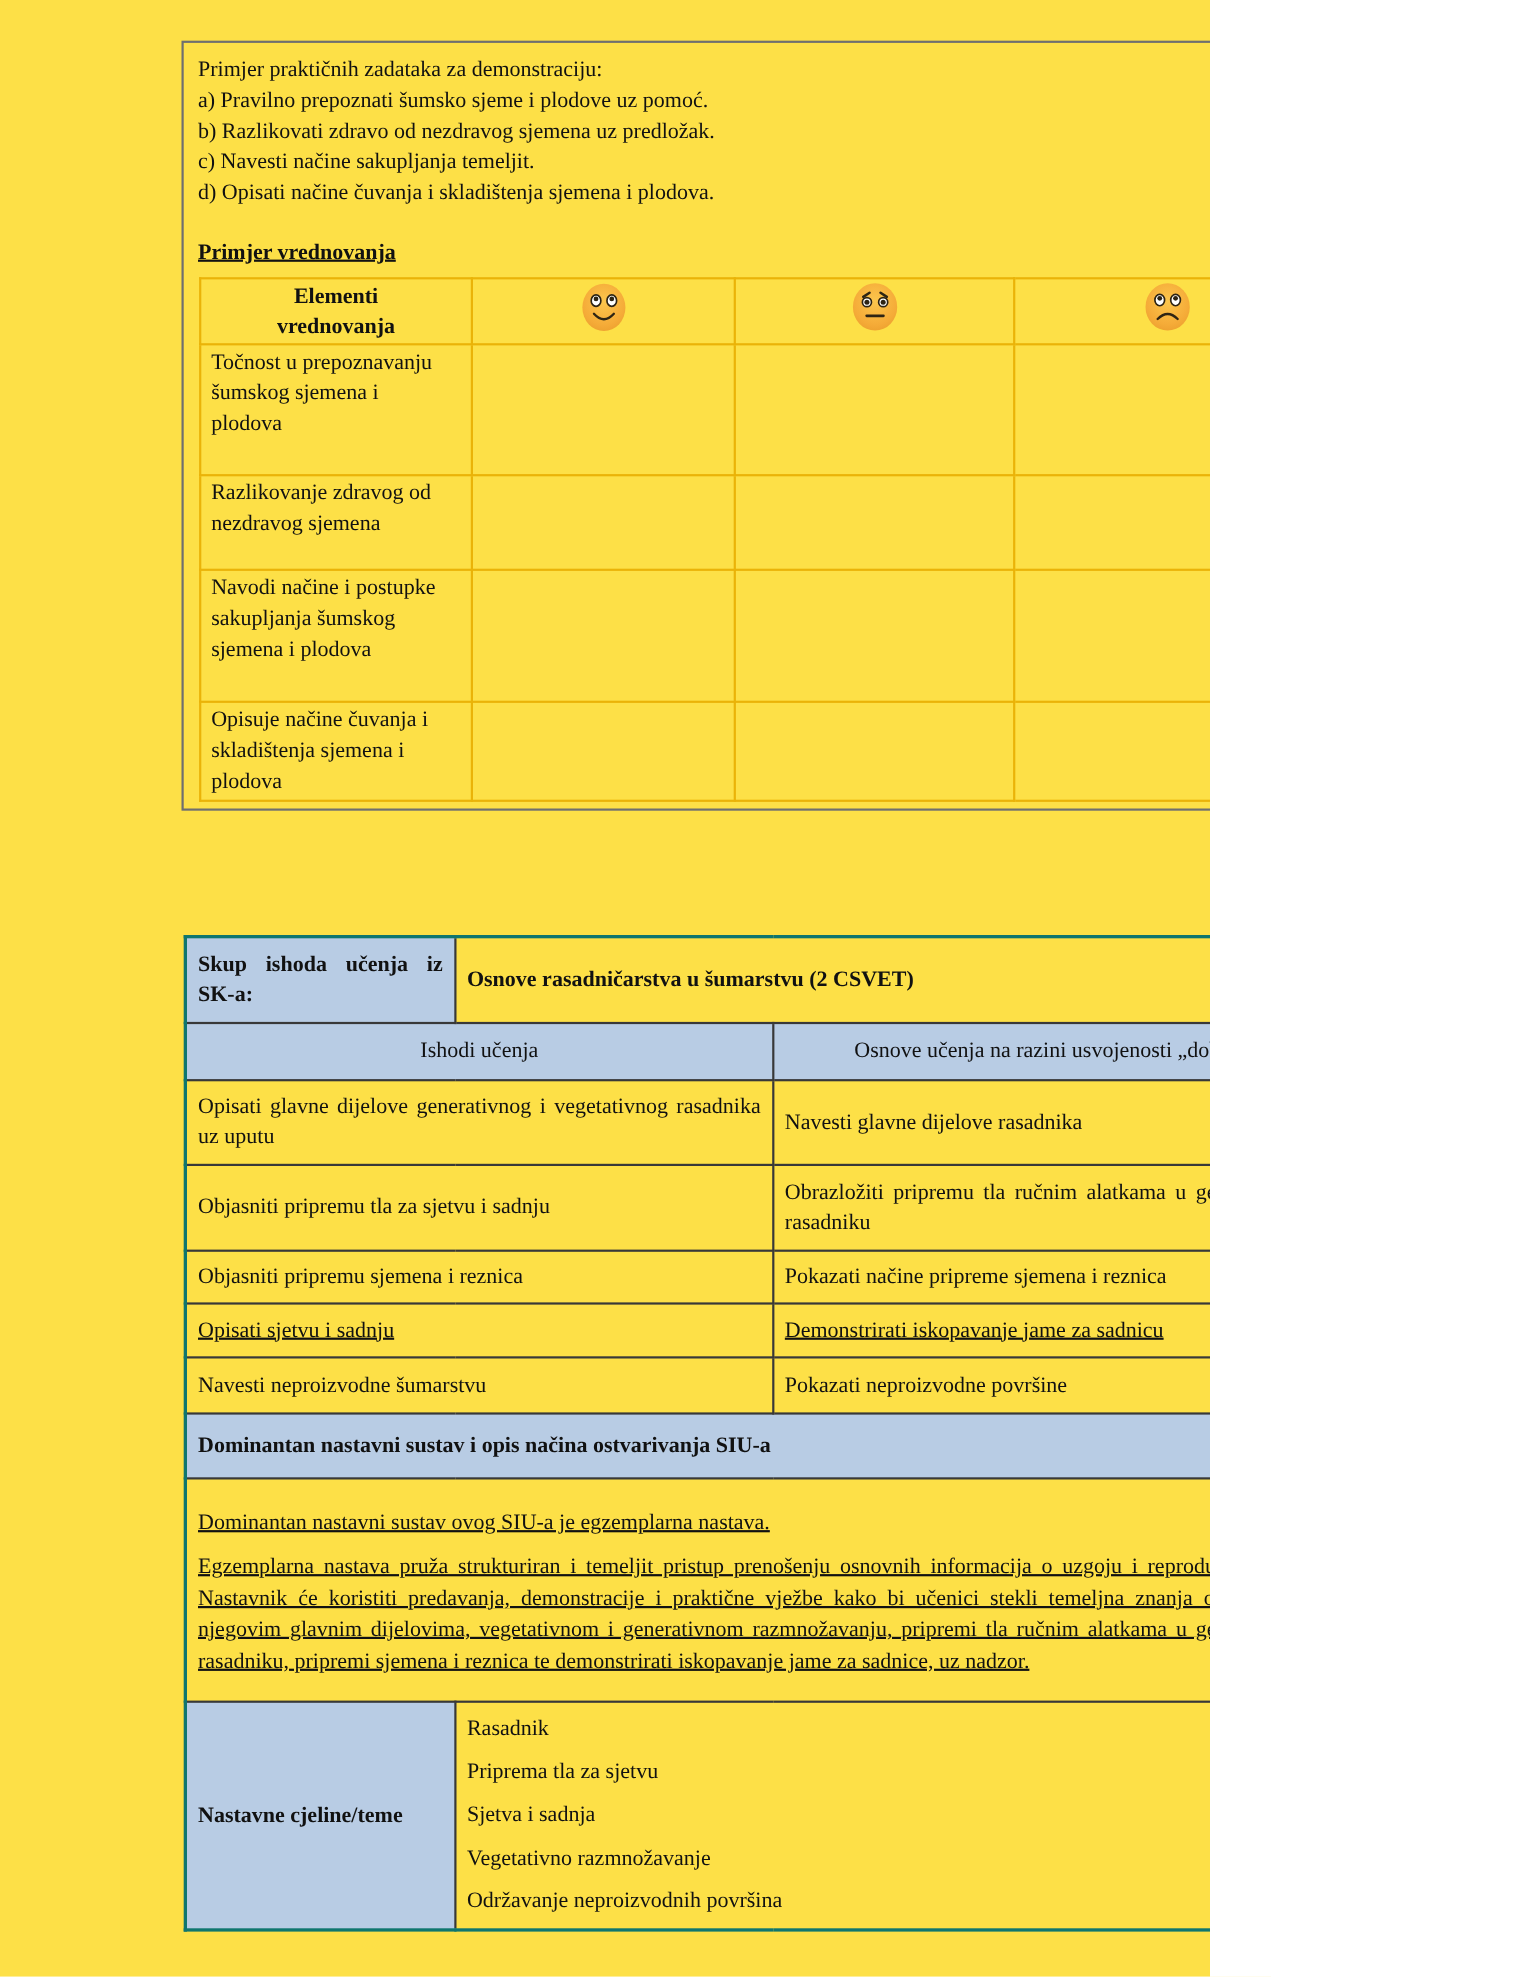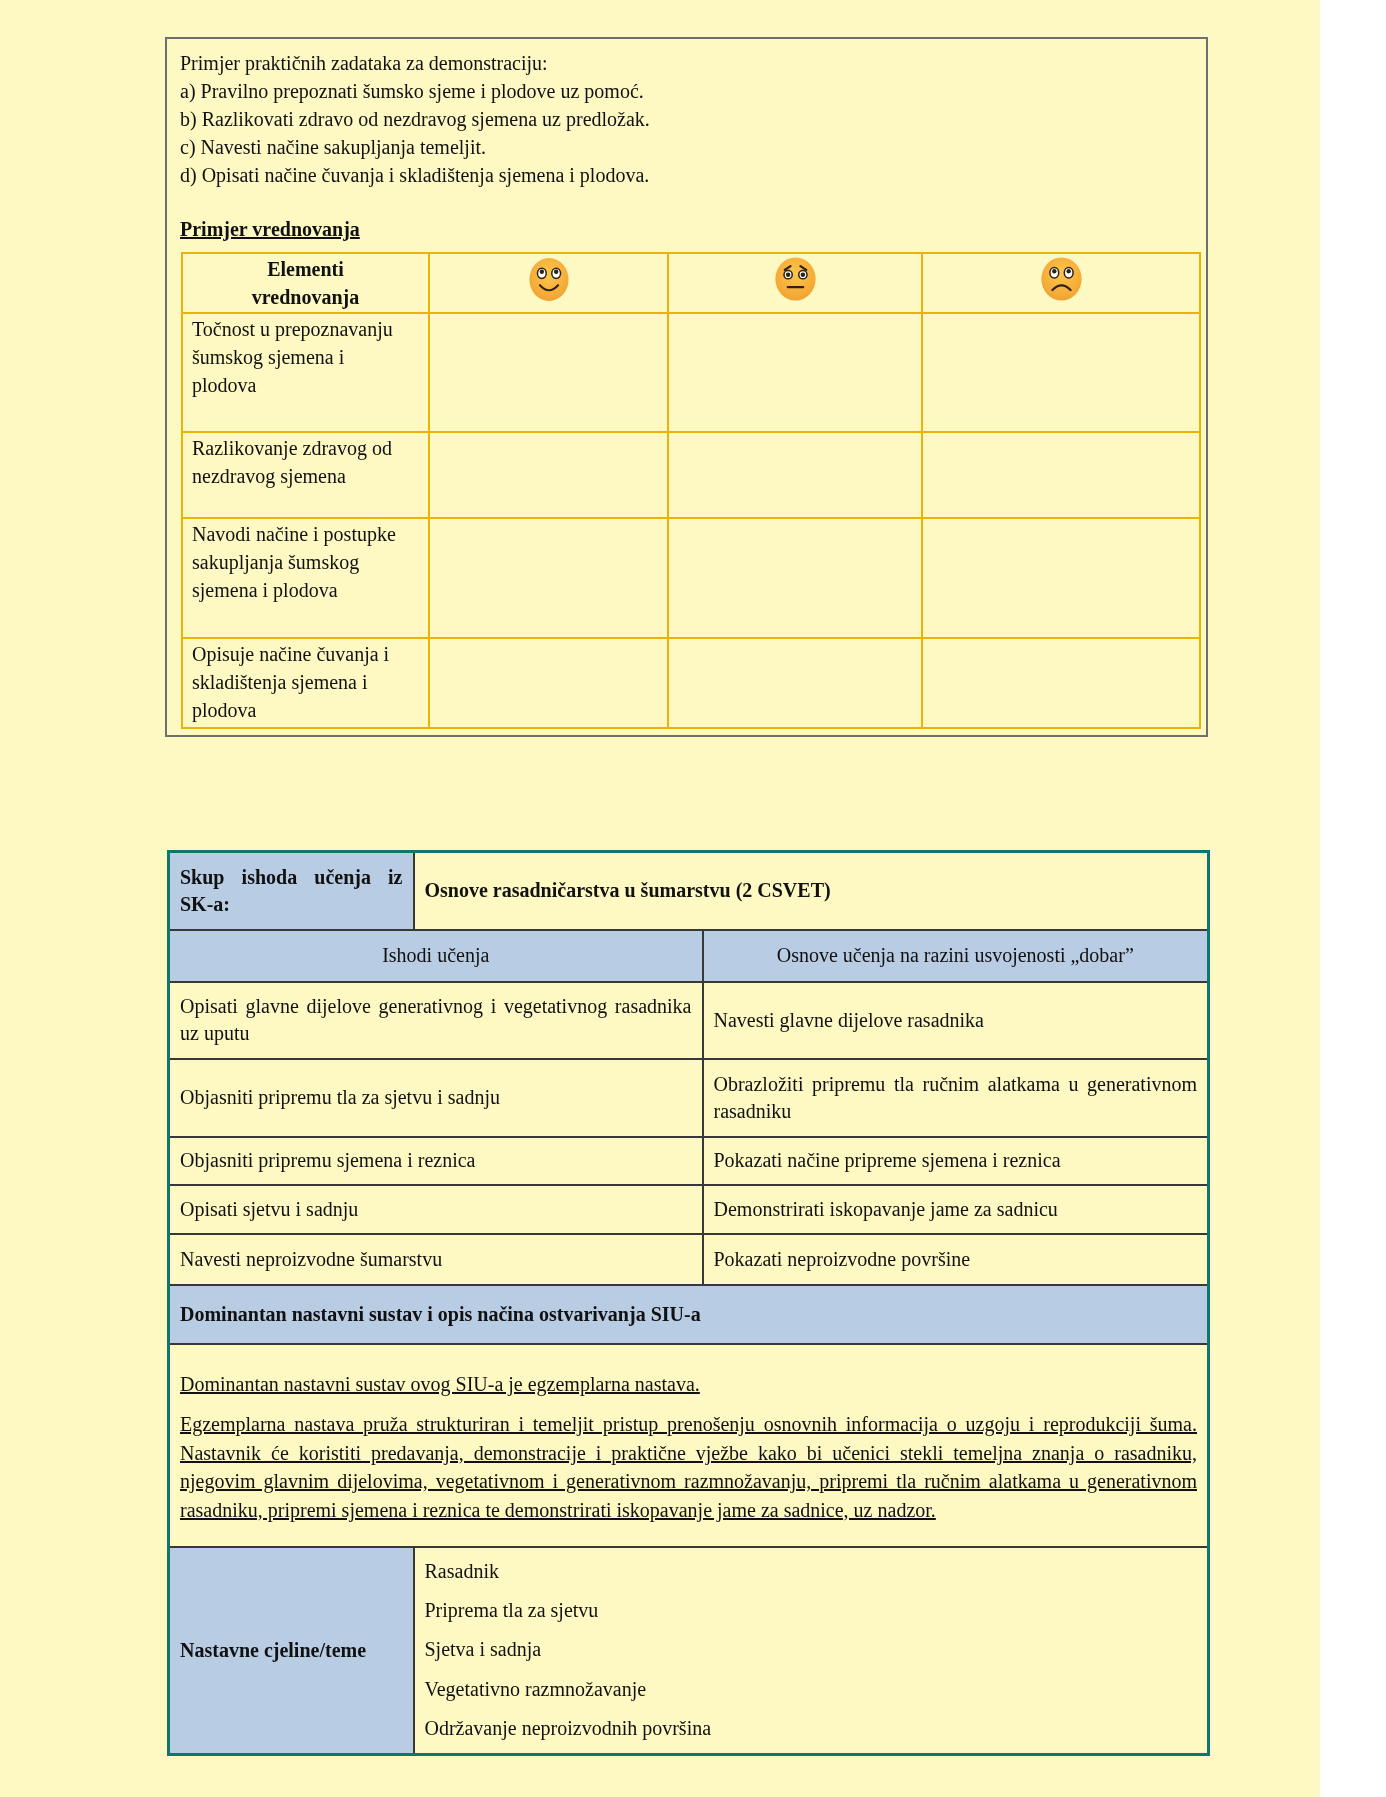--- a/index.html
+++ b/index.html
@@ -1,23 +1,22 @@
 <!DOCTYPE html>
 <html lang="hr"><head>
 <meta charset="utf-8">
 <style>
   html,body{margin:0;padding:0;background:#ffffff;}
   .page{
     position:relative;
-    width:1288px;height:1797px;
-    background:#fef9c3;
+    width:1100px;height:1797px;
+    background:#fde047;
     font-family:"Liberation Serif","DejaVu Serif",serif;
     color:#111111;
     overflow:hidden;
-    padding-left:32px;
   }
 
   
   .top-box{
     position:absolute;left:165px;top:37px;
     width:1043px;height:700px;
     border:2px solid #6f6f6f;
     box-sizing:border-box;
     padding:10px 12px 0 13px;
   }
@@ -94,21 +93,21 @@
     padding:4px 40px 4px 10px;
   }
   td.units-cell{padding-left:13px;}
   .unit-line{line-height:39.4px;}
 
   tr.or-a td{height:78px;}
   tr.or-b td{height:52px;}
   tr.or-1 td{height:77px;}
   tr.or-2 td{height:78px;}
   tr.or-3 td{height:48px;}
-  tr.or-4 td{height:49px;}
+  tr.or-4 td{height:49px;text-decoration:underline;}
   tr.or-5 td{height:51px;}
   tr.or-c td{height:59px;}
   tr.or-d td{height:203px;}
   tr.or-e td{height:197px;}
 </style>
 </head>
 <body>
 
 <div class="page">
 

